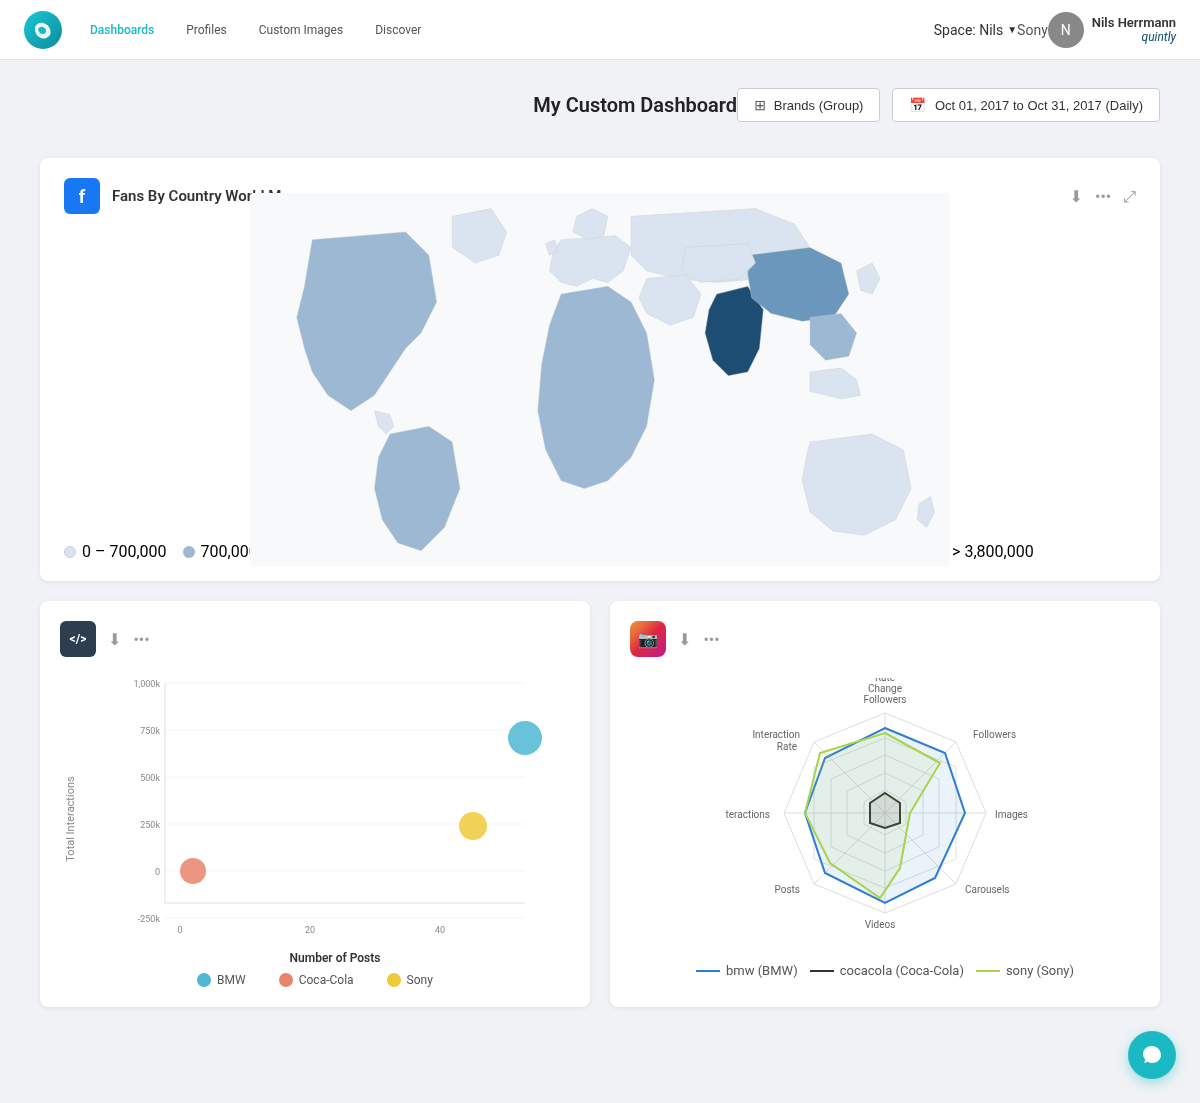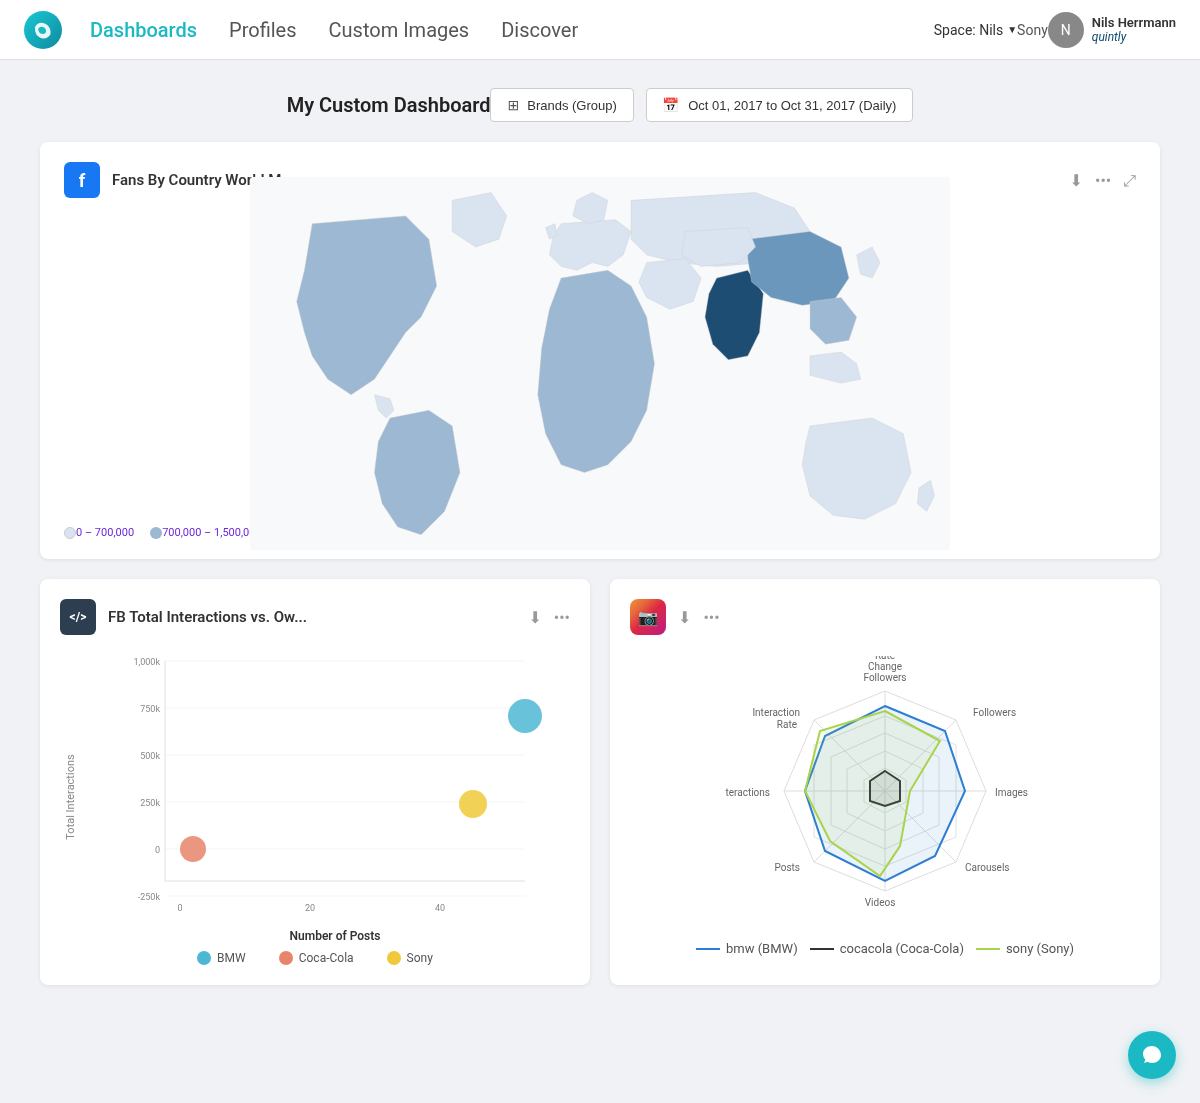--- a/index.html
+++ b/index.html
@@ -16,34 +16,34 @@
       position: sticky; top: 0; z-index: 100;
     }
     .nav-logo {
       width: 38px; height: 38px; margin-right: 28px;
       background: linear-gradient(135deg, #1ac8d4, #0e8a9e);
       border-radius: 50%;
       display: flex; align-items: center; justify-content: center;
       color: white; font-size: 18px; font-weight: bold;
     }
     .nav-links { display: flex; align-items: center; gap: 32px; flex: 1; }
-    .nav-link { font-size: 20px; color: #555; text-decoration: none; cursor: pointer; }
+    .nav-link { font-size: 12px; color: #555; text-decoration: none; cursor: pointer; }
     .nav-link.active { color: #1ab9c4; font-weight: 500; }
     .nav-right { display: flex; align-items: center; margin-left: auto; }
     .nav-space { font-size: 14px; color: #333; display: flex; align-items: center; gap: 4px; cursor: pointer; }
     .nav-help { font-size: 14px; color: #555; cursor: pointer; }
     .nav-user { display: flex; align-items: center; gap: 8px; cursor: pointer; }
     .nav-avatar { width: 36px; height: 36px; border-radius: 50%; background: #888; overflow: hidden; display: flex; align-items: center; justify-content: center; color: white; font-size: 14px; }
-    .nav-user-info { display: flex; flex-direction: column; }
+    .nav-user-info { display: flex; flex-direction: column; align-items: flex-end; }
     .nav-user-name { font-size: 13px; font-weight: 600; color: #333; }
     .nav-user-handle { font-size: 12px; color: #0c4a6e; font-style: italic; }
 
     
     .main { padding: 28px 40px; max-width: 1200px; margin: 0 auto; }
-    .page-header { display: flex; align-items: center; justify-content: center; margin-bottom: 20px; }
+    .page-header { display: flex; align-items: center; justify-content: flex-end; margin-bottom: 36px; }
     .page-title { font-size: 20px; font-weight: 600; color: #222; }
     .header-actions { display: flex; gap: 12px; }
     .header-btn {
       border: 1px solid #ccc; background: #fff; border-radius: 4px;
       padding: 8px 16px; font-size: 13px; color: #333; cursor: pointer;
       display: flex; align-items: center; gap: 8px;
     }
     .header-btn .btn-icon { font-size: 14px; color: #555; }
     .card-header { display: flex; align-items: center; margin-bottom: 16px; }
     .card-platform-icon {
@@ -58,21 +58,21 @@
     .card-actions { display: flex; gap: 12px; color: #999; font-size: 16px; }
     .card-action-icon { cursor: pointer; }
 
     
     .world-map-container {
       display: flex; align-items: center; justify-content: center;
       height: 300px; position: relative;
     }
     .world-map-svg { width: 100%; max-width: 700px; }
     .map-legend { display: flex; flex-wrap: wrap; gap: 16px; margin-top: 12px; }
-    .legend-item { display: flex; align-items: center; font-size: 11px; color: #6d28d9; }
+    .legend-item { display: flex; align-items: center; gap: 6px; font-size: 16px; color: #000000; }
     .legend-dot { width: 12px; height: 12px; border-radius: 50%; }
 
     
     .bottom-row { display: flex; gap: 20px; }
     .bottom-card { flex: 1; background: #fff; border-radius: 8px; box-shadow: 0 1px 4px rgba(0,0,0,0.08); padding: 20px; }
     .scatter-y-label {
       position: absolute; left: -32px; top: 50%; transform: translateY(-50%) rotate(-90deg);
       font-size: 11px; color: #888; white-space: nowrap;
     }
     .scatter-x-label { text-align: center; font-size: 12px; font-weight: 600; color: #333; margin-top: 4px; }
@@ -231,21 +231,20 @@
         <span>&gt; 3,800,000</span>
       </div>
     </div>
   </div>
 
   <div class="bottom-row">
 
     <div class="bottom-card">
       <div class="card-header">
         <div class="card-platform-icon custom-icon" style="font-size:12px;">&lt;/&gt;</div>
-        <span class="card-title">FB Total Interactions vs. Ow...</span>
         <div class="card-actions">
           <span class="card-action-icon">⬇</span>
           <span class="card-action-icon">•••</span>
         </div>
       </div>
 
       <div style="position:relative; padding-left: 40px;">
         <div class="scatter-y-label">Total Interactions</div>
         <svg width="100%" height="270" viewBox="0 0 420 270">
 

